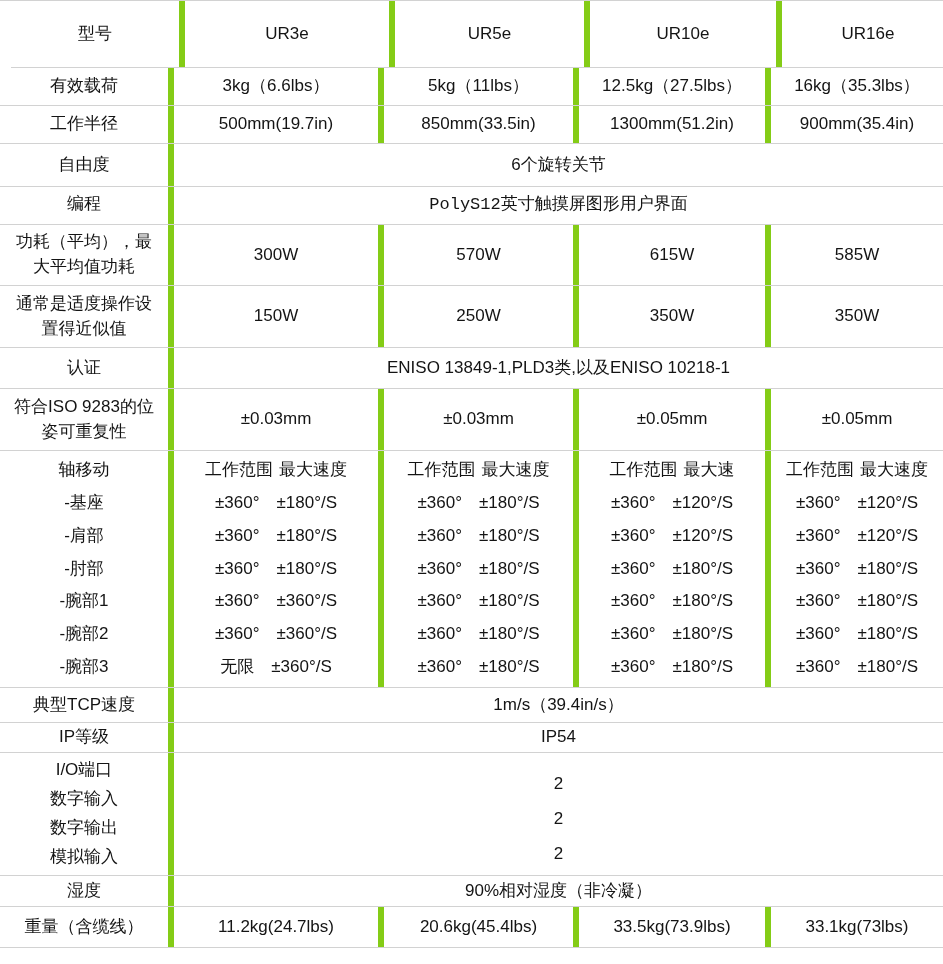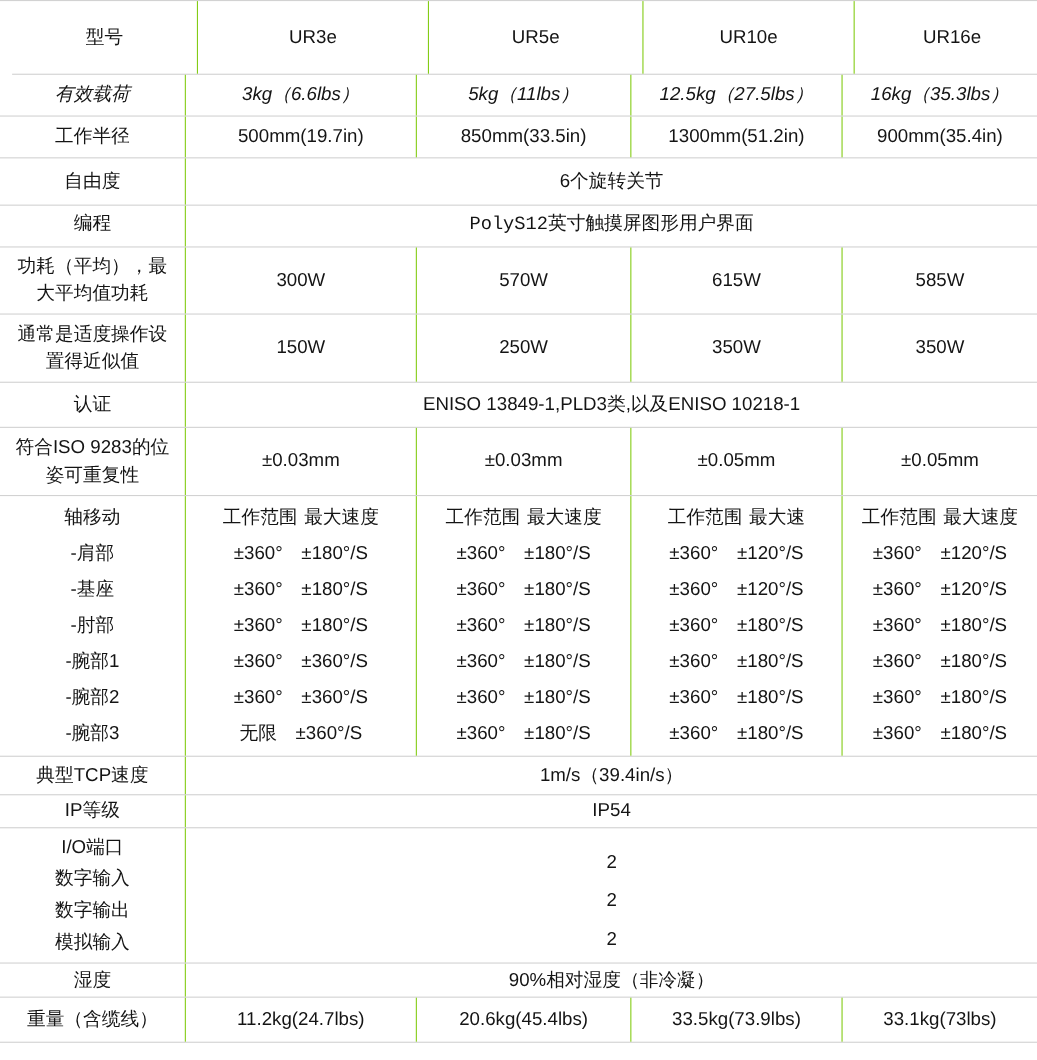--- a/index.html
+++ b/index.html
@@ -13,31 +13,31 @@
     display:grid;
     grid-template-columns:168px 210px 195px 192px 178px;
     border-bottom:1px solid #d2d2d2;
   }
   .row.merged{grid-template-columns:168px 775px;}
   .cell{
     display:flex;align-items:center;justify-content:center;
     text-align:center;box-sizing:border-box;
     padding:0 10px;line-height:1.45;
   }
-  .cell + .cell{border-left:1px solid #84cc16;}
+  .cell + .cell{border-left:6px solid #84cc16;}
   .stack{
     flex-direction:column;justify-content:space-around;
     align-items:stretch;padding:3px 2px;
   }
   .line{width:100%;text-align:center;}
   .pair{display:flex;justify-content:center;gap:17px;}
   .pair.hdr{gap:6px;}
   
   .r-header{height:66px;margin-left:11px;}
-  .r-payload{height:37px;font-style:italic;}
+  .r-payload{height:37px;}
   .r-reach{height:37px;}
   .r-dof{height:42px;}
   .r-prog{height:37px;font-family:Liberation Mono, monospace;}
   .r-pmax{height:60px;}
   .r-ptyp{height:61px;}
   .r-cert{height:40px;}
   .r-rep{height:61px;}
   .r-axis{height:236px;}
   .r-tcp{height:34px;}
   .r-ip{height:29px;}
@@ -109,22 +109,22 @@
     <div class="cell">符合ISO 9283的位姿可重复性</div>
     <div class="cell">±0.03mm</div>
     <div class="cell">±0.03mm</div>
     <div class="cell">±0.05mm</div>
     <div class="cell">±0.05mm</div>
   </div>
 
   <div class="row r-axis">
     <div class="cell stack">
       <div class="line">轴移动</div>
+      <div class="line">-基座</div>
       <div class="line">-肩部</div>
-      <div class="line">-基座</div>
       <div class="line">-肘部</div>
       <div class="line">-腕部1</div>
       <div class="line">-腕部2</div>
       <div class="line">-腕部3</div>
     </div>
     <div class="cell stack">
       <div class="line pair hdr">
           <span>工作范围</span>
           <span>最大速度</span>
         </div>

